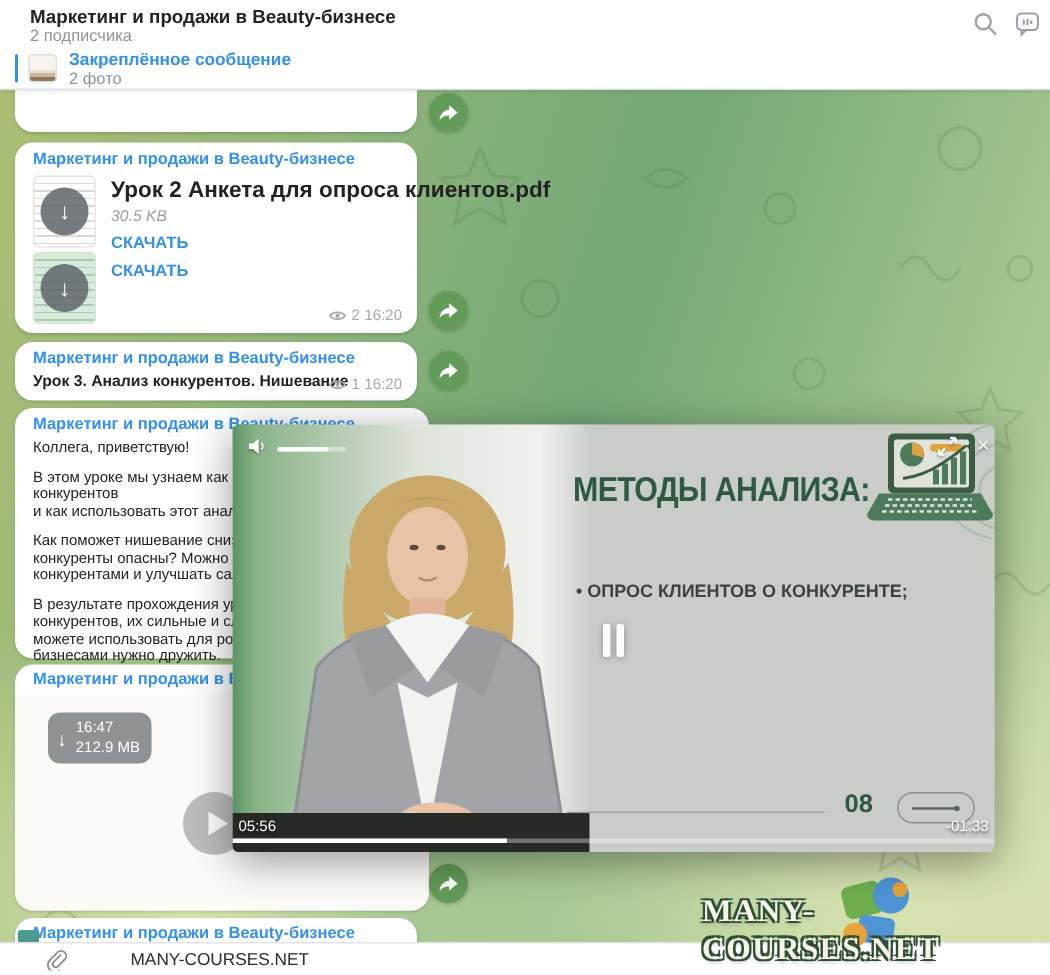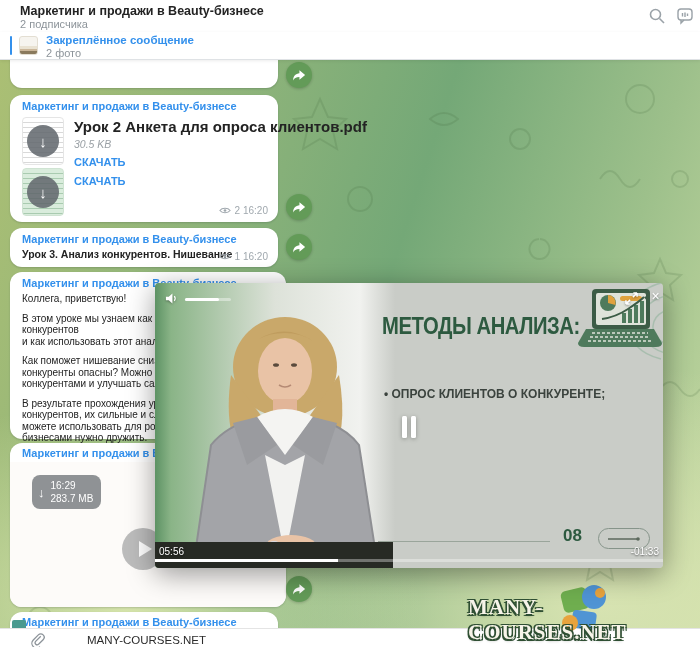--- a/index.html
+++ b/index.html
@@ -243,22 +243,22 @@
 можете использовать для роста своего салона. А с
 бизнесами нужно дружить.</div>
   </div>
 
   <div class="bubble" style="left:10px; top:443px; width:276px; height:164px;">
     <div class="sender" style="position:absolute; left:12px; top:4px; right:8px;">Маркетинг и продажи в Beauty-бизнесе</div>
     <div class="video-area">
       <div class="vid-badge">
         <span class="dl">↓</span>
         <span>
-          <div class="l1">16:29</div>
-          <div class="l1">283.7 MB</div>
+          <div class="l1">16:47</div>
+          <div class="l1">212.9 MB</div>
         </span>
       </div>
       <div class="play-circle">
         <div class="play-tri"></div>
       </div>
     </div>
   </div>
   <div class="fwd-btn" style="left:286px; top:576px;">
     <svg viewBox="0 0 16 16" fill="#fff">
         <path d="M8.5 2.5 L15 8 L8.5 13.5 V10.2 C4.5 10.2 2.4 11.8 1.2 14.2 C1.3 9.2 4.3 6.2 8.5 5.9 Z"></path>

